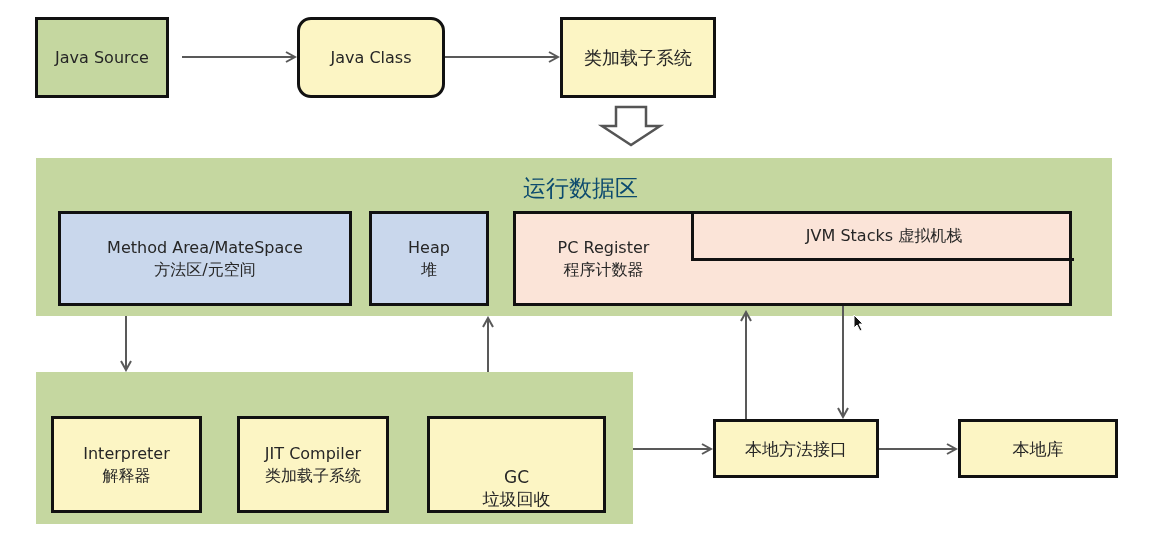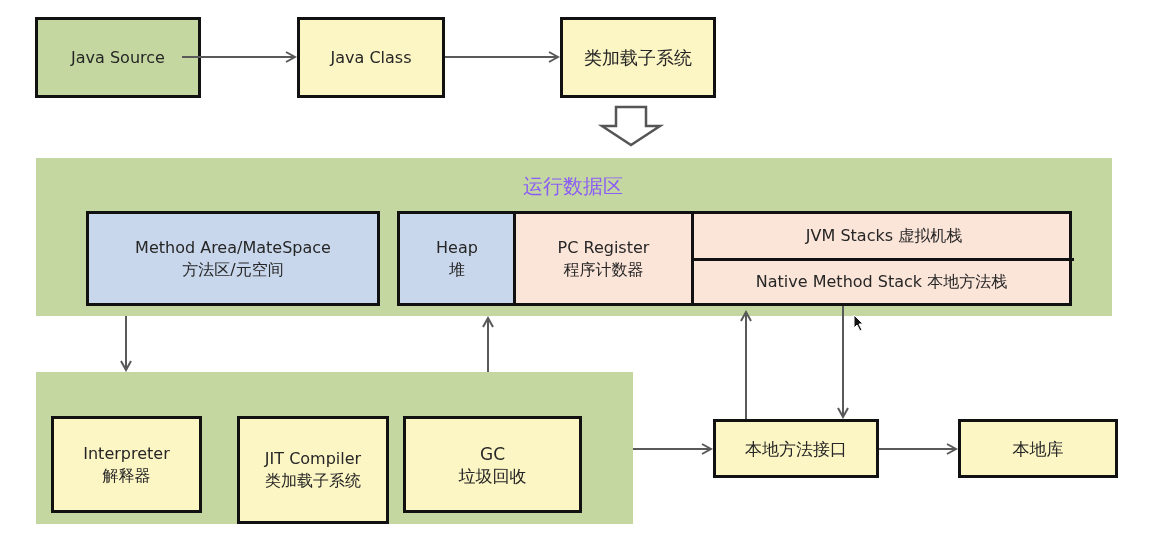--- a/index.html
+++ b/index.html
@@ -3,35 +3,35 @@
 <meta charset="utf-8">
 <style>
   html, body { margin:0; padding:0; }
   body { width:1174px; height:537px; background:#ffffff; position:relative; overflow:hidden;
          font-family:"DejaVu Sans","Liberation Sans",sans-serif; color:#262626; }
   .box { position:absolute; box-sizing:border-box; border:3px solid #111; display:flex;
          flex-direction:column; align-items:center; justify-content:center; text-align:center;
          font-size:16px; line-height:22px; }
   .green { background:#c5d7a0; }
   .yellow { background:#fcf5c4; }
-  .blue { background:#c9d7ec;margin-left:28px; }
+  .blue { background:#c9d7ec; }
   .pink { background:#fbe4d8; }
   .panel { position:absolute; background:#c5d7a0; }
-  .panel-title { position:absolute; font-size:20px; color:#8b5cf6; }
+  .panel-title { position:absolute; font-size:23px; color:#0c4a6e; }
   svg.overlay { position:absolute; left:0; top:0; pointer-events:none; }
   .cell { position:absolute; box-sizing:border-box; display:flex; align-items:center; justify-content:center; font-size:16px; }
   .cursor { position:absolute; }
 </style>
 </head>
 <body>
 
-<div class="box green" style="left:35px;top:17px;width:166px;height:81px;">
+<div class="box green" style="left:35px;top:17px;width:134px;height:81px;">
   <span>Java Source</span>
 </div>
-<div class="box yellow" style="left:297px;top:17px;width:148px;height:81px;">
+<div class="box yellow" style="left:297px;top:17px;width:148px;height:81px;border-radius:14px;">
   <span>Java Class</span>
 </div>
 <div class="box yellow" style="left:560px;top:17px;width:156px;height:81px;font-size:18px;">
   <span>类加载子系统</span>
 </div>
 
 <div class="panel" style="left:36px;top:158px;width:1076px;height:158px;"></div>
 <div class="panel-title" style="left:523px;top:173px;">运行数据区</div>
 
 <div class="box blue" style="left:58px;top:211px;width:294px;height:95px;">
@@ -44,37 +44,34 @@
 </div>
 
 <div class="box pink" style="left:513px;top:211px;width:559px;height:95px;display:block;">
   <div class="cell" style="left:0;top:0;width:175px;height:89px;flex-direction:column;line-height:22px;">
     <span>PC Register</span>
     <span>程序计数器</span>
   </div>
   <div class="cell" style="left:175px;top:0;width:383px;height:47px;border-left:3px solid #111;border-bottom:3px solid #111;">
     <span>JVM Stacks 虚拟机栈</span>
   </div>
-  <div class="cell" style="left:175px;top:47px;width:378px;height:42px;border-left:3px solid #111;">
-    <span>Native Method Stack 本地方法栈</span>
-  </div>
 </div>
 
 <div class="panel" style="left:36px;top:372px;width:597px;height:152px;"></div>
 <div class="panel-title" style="left:295px;top:386px;margin-top:46px;">执行引擎</div>
 
 <div class="box yellow" style="left:51px;top:416px;width:151px;height:97px;">
   <span>Interpreter</span>
   <span>解释器</span>
 </div>
-<div class="box yellow" style="left:237px;top:416px;width:152px;height:108px;">
+<div class="box yellow" style="left:237px;top:416px;width:152px;height:97px;">
   <span>JIT Compiler</span>
   <span>类加载子系统</span>
 </div>
-<div class="box yellow" style="left:403px;top:416px;width:179px;height:97px;font-size:17px;">
+<div class="box yellow" style="left:427px;top:416px;width:179px;height:97px;font-size:17px;justify-content:flex-end;">
   <span>GC</span>
   <span>垃圾回收</span>
 </div>
 
 <div class="box yellow" style="left:713px;top:419px;width:166px;height:59px;font-size:17px;">
   <span>本地方法接口</span>
 </div>
 <div class="box yellow" style="left:958px;top:419px;width:160px;height:59px;font-size:17px;">
   <span>本地库</span>
 </div>

